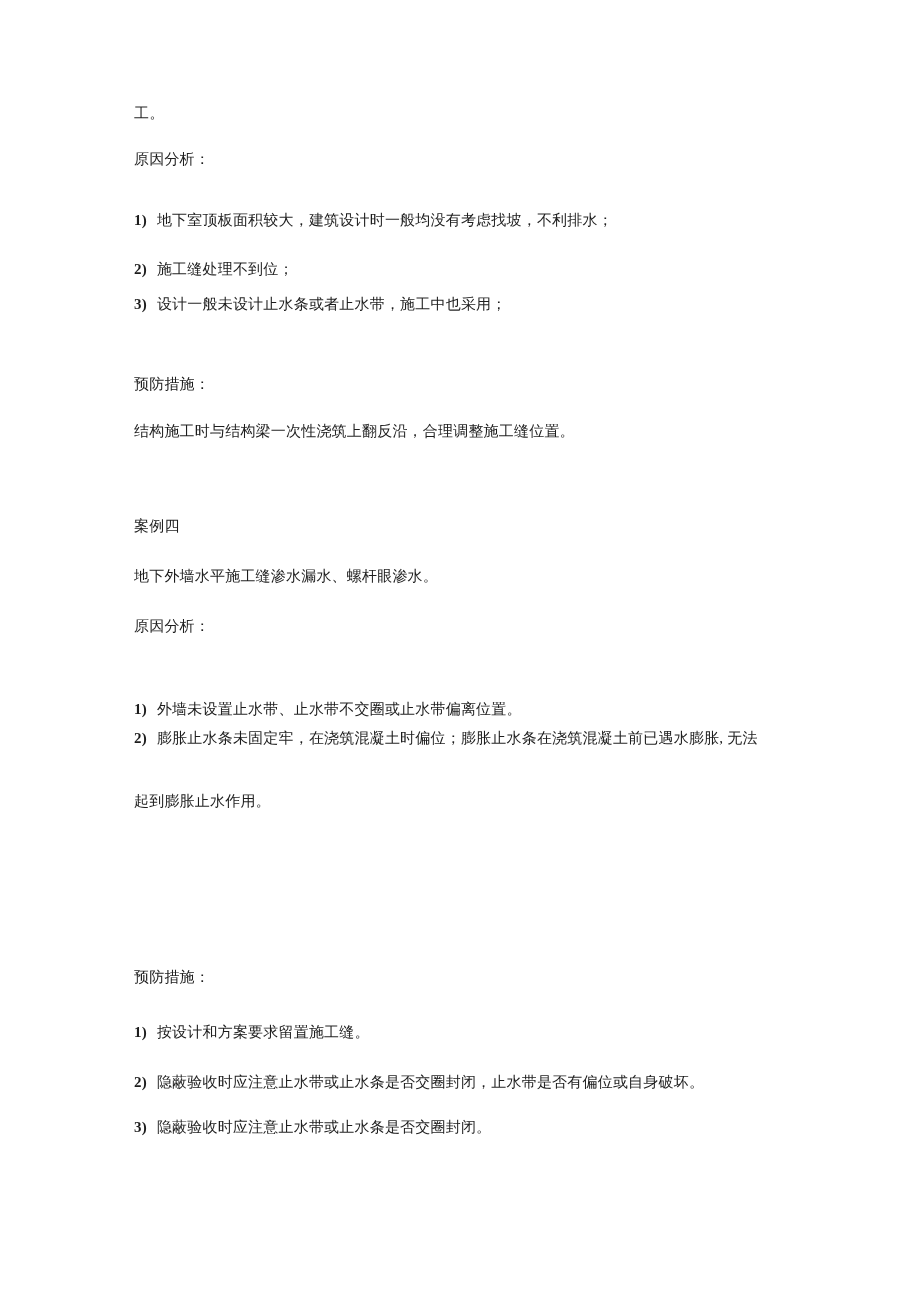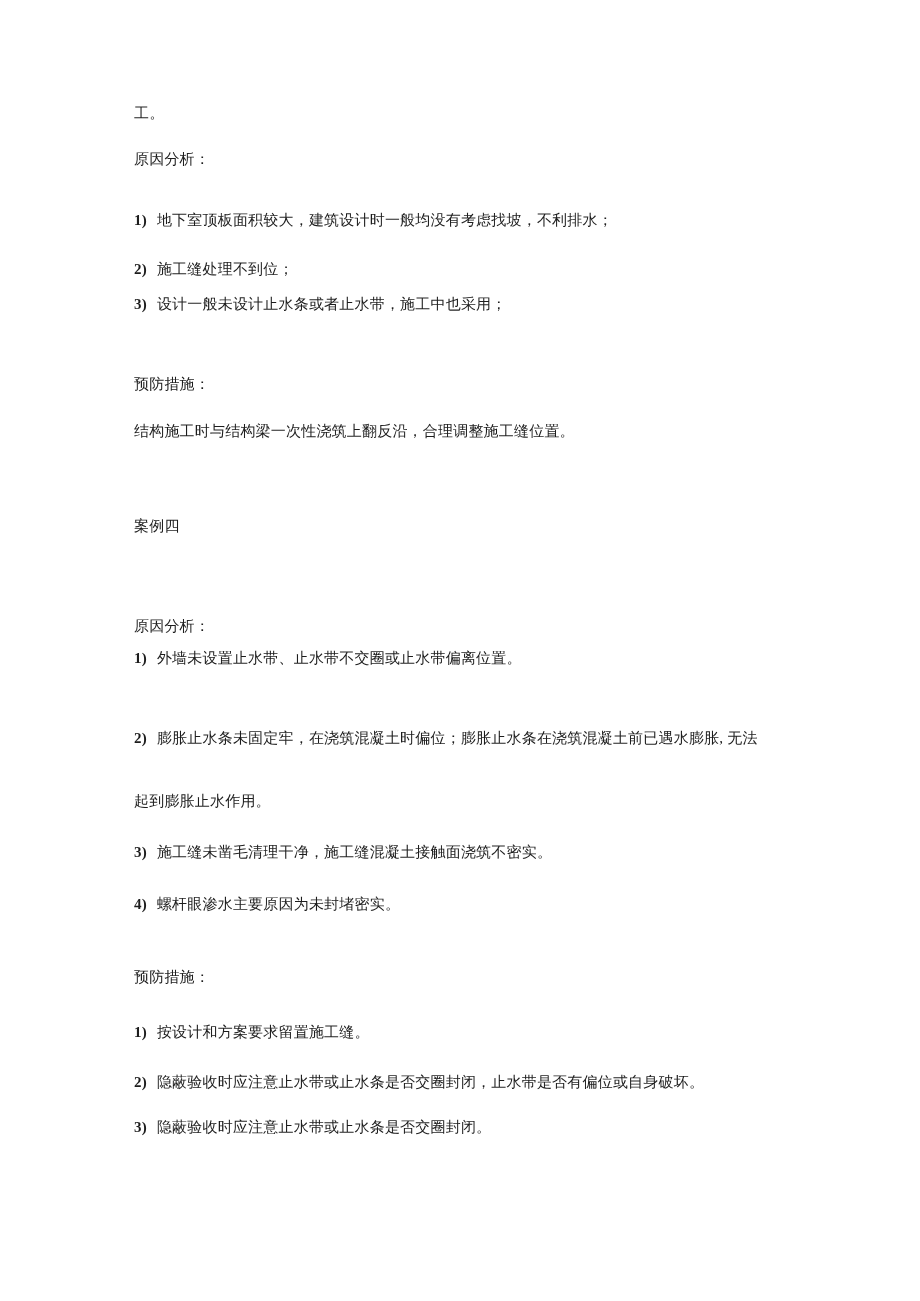--- a/index.html
+++ b/index.html
@@ -46,32 +46,31 @@
   <div class="ln" style="top:259px"><span class="num">2)</span><span>施工缝处理不到位；</span></div>
 
   <div class="ln" style="top:294px"><span class="num">3)</span><span>设计一般未设计止水条或者止水带，施工中也采用；</span></div>
 
   <div class="ln" style="top:374px"><span>预防措施：</span></div>
 
   <div class="ln" style="top:421px"><span>结构施工时与结构梁一次性浇筑上翻反沿，合理调整施工缝位置。</span></div>
 
   <div class="ln" style="top:516px"><span>案例四</span></div>
 
+  <div class="ln" style="top:566px"><span>地下外墙水平施工缝渗水漏水、螺杆眼渗水。</span></div>
 
   <div class="ln" style="top:616px"><span>原因分析：</span></div>
 
-  <div class="ln" style="top:648px"><span class="num">1)</span><span>外墙未设置止水带、止水带不交圈或止水带偏离位置。</span></div>
+  <div class="ln" style="top:699px"><span class="num">1)</span><span>外墙未设置止水带、止水带不交圈或止水带偏离位置。</span></div>
 
   <div class="ln" style="top:728px"><span class="num">2)</span><span>膨胀止水条未固定牢，在浇筑混凝土时偏位；膨胀止水条在浇筑混凝土前已遇水膨胀, 无法</span></div>
 
   <div class="ln" style="top:791px"><span>起到膨胀止水作用。</span></div>
 
-  <div class="ln" style="top:842px"><span class="num">3)</span><span>施工缝未凿毛清理干净，施工缝混凝土接触面浇筑不密实。</span></div>
 
-  <div class="ln" style="top:894px"><span class="num">4)</span><span>螺杆眼渗水主要原因为未封堵密实。</span></div>
 
   <div class="ln" style="top:967px"><span>预防措施：</span></div>
 
   <div class="ln" style="top:1022px"><span class="num">1)</span><span>按设计和方案要求留置施工缝。</span></div>
 
   <div class="ln" style="top:1072px"><span class="num">2)</span><span>隐蔽验收时应注意止水带或止水条是否交圈封闭，止水带是否有偏位或自身破坏。</span></div>
 
   <div class="ln" style="top:1117px"><span class="num">3)</span><span>隐蔽验收时应注意止水带或止水条是否交圈封闭。</span></div>
 
 </div>

